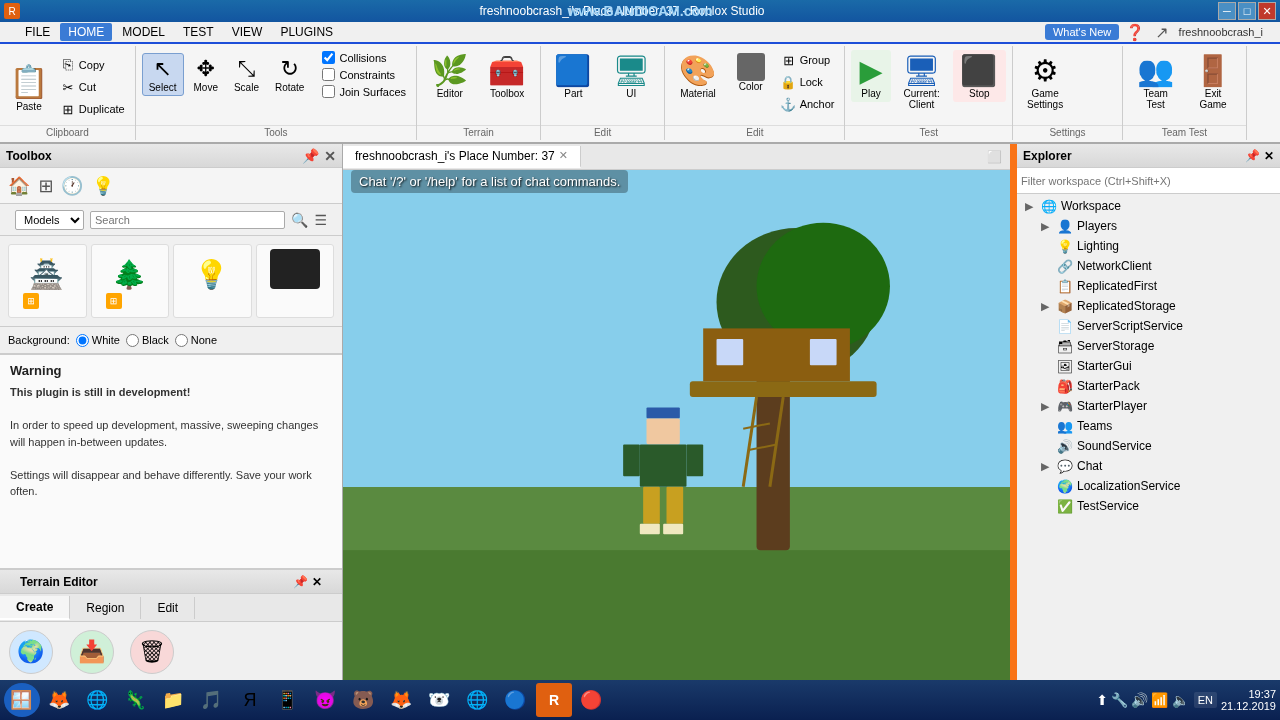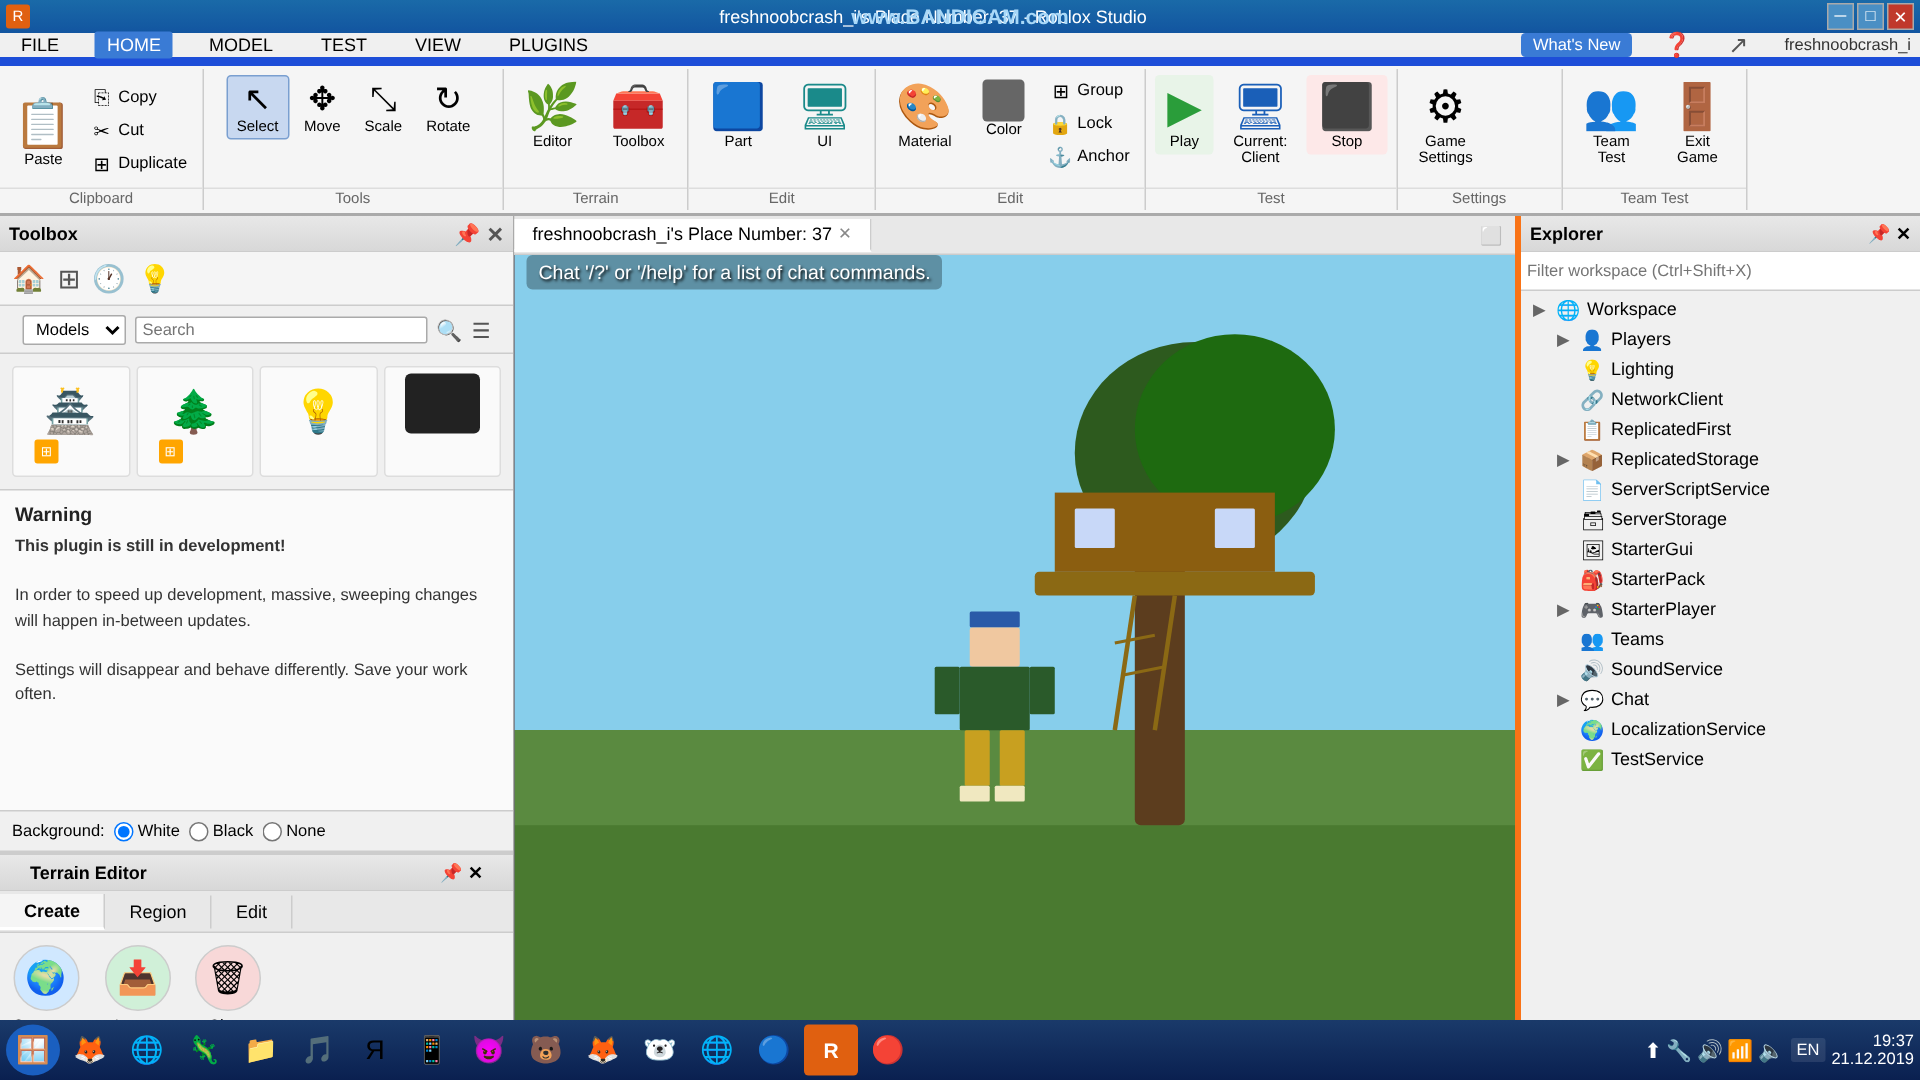--- a/index.html
+++ b/index.html
@@ -16,21 +16,21 @@
       width: 18px; height: 18px; display: flex; align-items: center; justify-content: center;
       font-size: 11px; cursor: pointer; border: 1px solid #aaa;
     }
     #titlebar .win-btn.min { background: #4a8fc4; }
     #titlebar .win-btn.max { background: #4a8fc4; }
     #titlebar .win-btn.close { background: #c0392b; color: white; }
 
     
     #menubar {
       height: 22px; background: #f0f0f0; display: flex; align-items: center;
-      border-bottom: 6px solid #1d4ed8; padding: 0 6px; gap: 16px;
+      border-bottom: 2px solid #1d4ed8; padding: 0 17px; gap: 2px;
     }
     #menubar .menu-item {
       padding: 2px 8px; cursor: pointer; font-size: 12px; border-radius: 2px;
     }
     #menubar .menu-item.active { background: #3a7bd5; color: white; }
     #menubar .whats-new {
       margin-left: auto; background: #3a7bd5; color: white; padding: 2px 8px;
       border-radius: 3px; cursor: pointer; font-size: 11px;
     }
     #menubar .help-icon { margin: 0 4px; cursor: pointer; }
@@ -204,21 +204,21 @@
       flex: 1; background: #1a1a2e; position: relative; overflow: hidden;
     }
     #chat-msg {
       position: absolute; top: 0; left: 8px; color: white;
       font-size: 13px; text-shadow: 1px 1px 2px black;
       background: rgba(0,0,0,0.3); padding: 4px 8px; border-radius: 4px;
     }
 
     
     #right-panel {
-      width: 270px; background: #f0f0f0; border-left: 4px solid #f97316;
+      width: 270px; background: #f0f0f0; border-left: 7px solid #f97316;
       display: flex; flex-direction: column;
     }
     #explorer-header {
       height: 24px; background: linear-gradient(to bottom, #e8e8e8, #d8d8d8);
       border-bottom: 1px solid #ccc; display: flex; align-items: center;
       justify-content: space-between; padding: 0 6px; font-size: 12px; font-weight: bold;
     }
     #explorer-search {
       height: 26px; background: white; border-bottom: 1px solid #ccc;
       display: flex; align-items: center; padding: 0 4px;
@@ -346,20 +346,34 @@
         <div class="t-label">Move</div>
       </div>
       <div class="tool-btn">
         <div class="t-icon">⤡</div>
         <div class="t-label">Scale</div>
       </div>
       <div class="tool-btn">
         <div class="t-icon">↻</div>
         <div class="t-label">Rotate</div>
       </div>
+      <div class="ribbon-btn-col" style="margin-left:4px;gap:2px;">
+        <div class="tool-check">
+          <input type="checkbox" checked="" style="">
+          <span>Collisions</span>
+        </div>
+        <div class="tool-check">
+          <input type="checkbox" style="">
+          <span>Constraints</span>
+        </div>
+        <div class="tool-check">
+          <input type="checkbox" style="">
+          <span>Join Surfaces</span>
+        </div>
+      </div>
     </div>
     <div class="rg-bottom">Tools</div>
   </div>
 
   <div class="ribbon-group" style="flex-direction:row;min-width:120px;align-items:flex-start;padding-bottom:16px;gap:4px;">
     <div class="terrain-btn">
       <div class="te-icon icon-green">🌿</div>
       <div class="te-label">Editor</div>
     </div>
     <div class="terrain-btn">
@@ -486,42 +500,42 @@
         <div class="model-badge">⊞</div>
       </div>
       <div class="model-item">
         <div class="model-thumb">💡</div>
       </div>
       <div class="model-item">
         <div class="model-thumb" style="font-size:32px;background:#222;width:50px;height:40px;border-radius:4px;"></div>
       </div>
     </div>
 
-    <div id="warning-panel">
-      <div class="warn-title">Warning</div>
-      <div class="warn-text">
-        <span class="warn-highlight">This plugin is still in development!</span>
-        <br><br>
-        <span>In order to speed up development, massive, sweeping changes will happen in-between updates.</span>
-        <br><br>
-        <span>Settings will disappear and behave differently. Save your work often.</span>
-      </div>
-    </div>
-
     <div id="bg-select-row">
       <span>Background:</span>
       <label class="bg-opt">
         <input type="radio" name="bg" checked="" style=""> White
       </label>
       <label class="bg-opt">
         <input type="radio" name="bg" style=""> Black
       </label>
       <label class="bg-opt">
         <input type="radio" name="bg" style=""> None
       </label>
+    </div>
+
+    <div id="warning-panel">
+      <div class="warn-title">Warning</div>
+      <div class="warn-text">
+        <span class="warn-highlight">This plugin is still in development!</span>
+        <br><br>
+        <span>In order to speed up development, massive, sweeping changes will happen in-between updates.</span>
+        <br><br>
+        <span>Settings will disappear and behave differently. Save your work often.</span>
+      </div>
     </div>
 
     <div id="terrain-editor">
       <div id="terrain-header">
         <span>Terrain Editor</span>
         <div class="hdr-controls">
           <span class="hdr-btn">📌</span>
           <span class="hdr-btn">✕</span>
         </div>
       </div>

